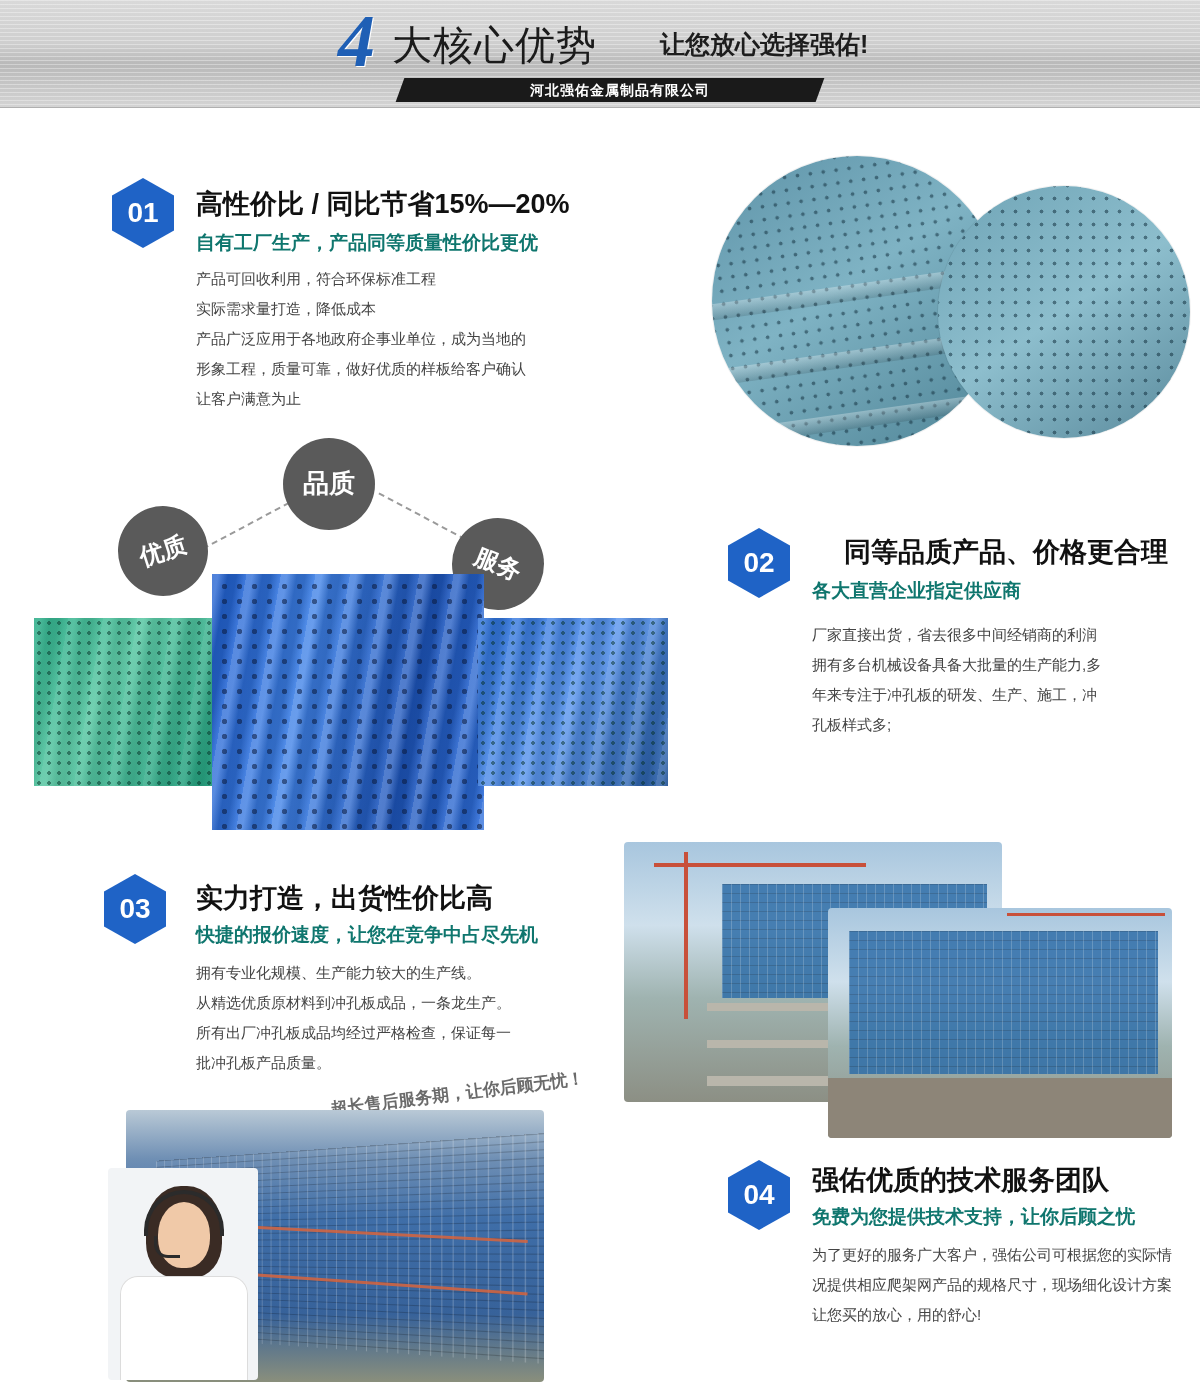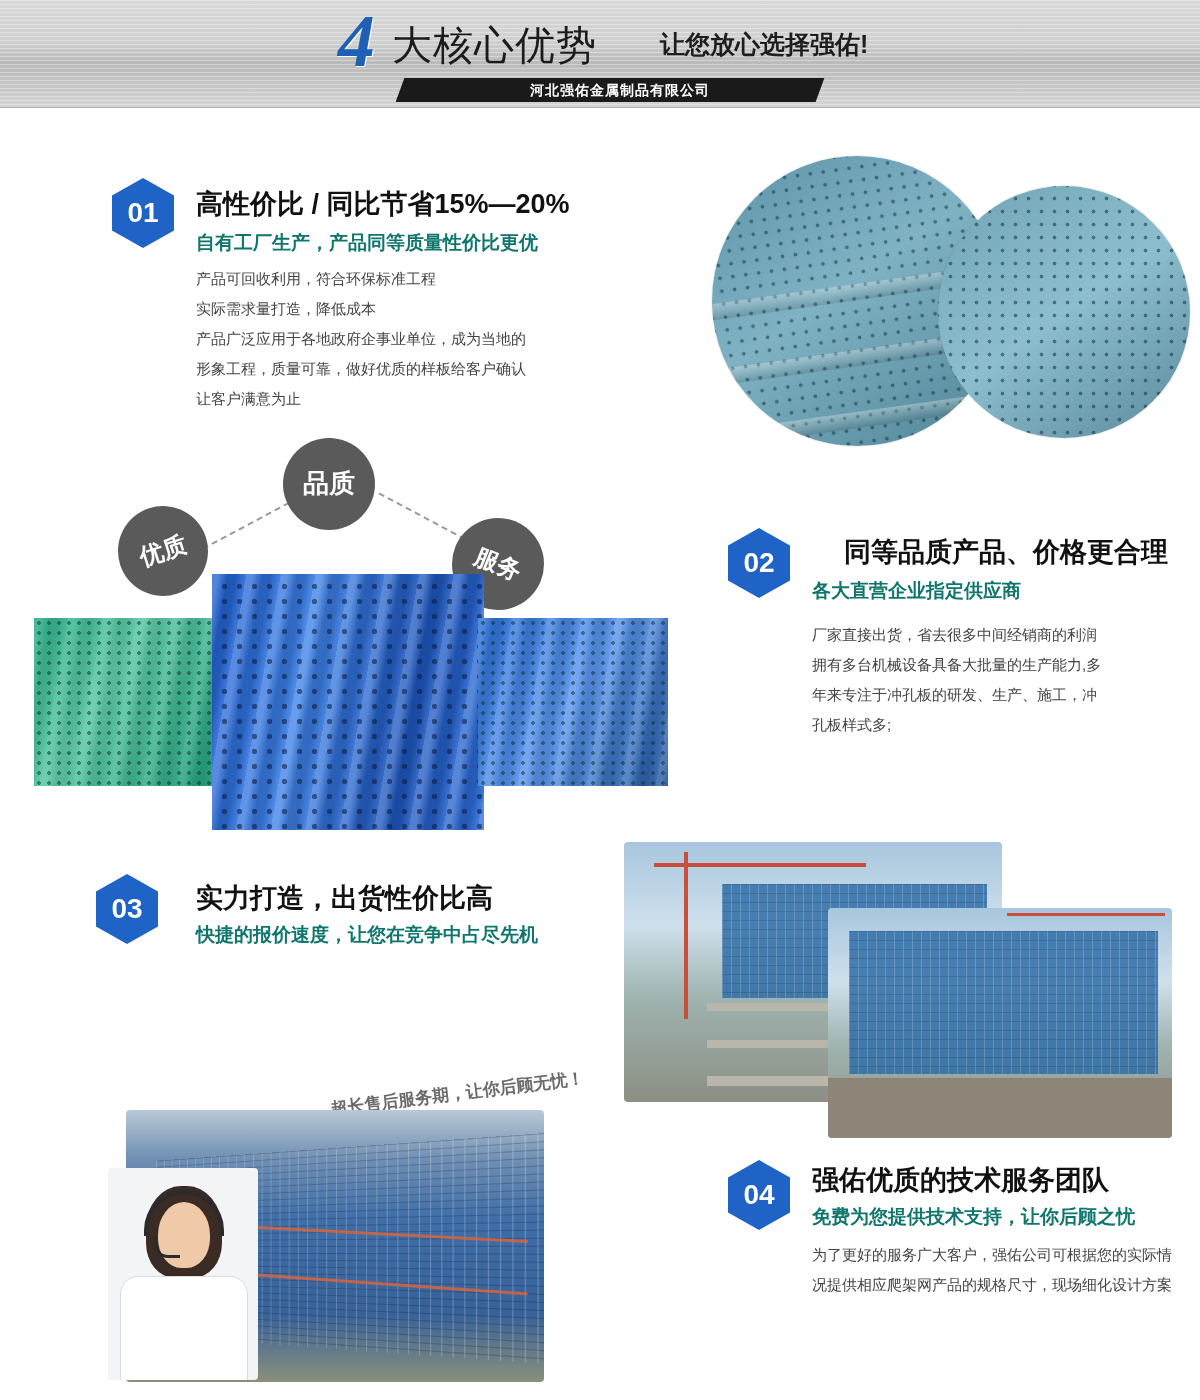--- a/index.html
+++ b/index.html
@@ -285,23 +285,29 @@
   <div class="hex" style="left:728px; top:528px;">02</div>
   <div class="h1-title" style="left:812px; top:534px;margin-left:32px;">同等品质产品、价格更合理</div>
   <div class="h2-title" style="left:812px; top:578px;">各大直营企业指定供应商</div>
   <div class="body-text" style="left:812px; top:620px;">
     <div>厂家直接出货，省去很多中间经销商的利润</div>
     <div>拥有多台机械设备具备大批量的生产能力,多</div>
     <div>年来专注于冲孔板的研发、生产、施工，冲</div>
     <div>孔板样式多;</div>
   </div>
 
-  <div class="hex" style="left:96px; top:874px;">03</div>
+  <div class="hex" style="left:104px; top:874px;">03</div>
   <div class="h1-title" style="left:196px; top:880px;">实力打造，出货性价比高</div>
   <div class="h2-title" style="left:196px; top:922px;">快捷的报价速度，让您在竞争中占尽先机</div>
+  <div class="body-text" style="left:196px; top:958px;">
+    <div>拥有专业化规模、生产能力较大的生产线。</div>
+    <div>从精选优质原材料到冲孔板成品，一条龙生产。</div>
+    <div>所有出厂冲孔板成品均经过严格检查，保证每一</div>
+    <div>批冲孔板产品质量。</div>
+  </div>
 
   <div class="photo ph-site" style="left:624px; top:842px; width:378px; height:260px; border-radius:4px;">
     <div class="sky-mesh" style="left:26%; top:16%; width:70%; height:44%;"></div>
     <div class="crane" style="left:16%; top:4%; width:4px; height:64%;"></div>
     <div class="crane" style="left:8%; top:8%; width:56%; height:4px;"></div>
     <div class="slab" style="left:22%; top:62%; width:74%; height:8px;"></div>
     <div class="slab" style="left:22%; top:76%; width:74%; height:8px;"></div>
     <div class="slab" style="left:22%; top:90%; width:74%; height:10px;"></div>
   </div>
 
@@ -327,15 +333,16 @@
     <div class="op-mic"></div>
     <div class="op-body"></div>
   </div>
 
   <div class="hex" style="left:728px; top:1160px;">04</div>
   <div class="h1-title" style="left:812px; top:1162px;">强佑优质的技术服务团队</div>
   <div class="h2-title" style="left:812px; top:1204px;">免费为您提供技术支持，让你后顾之忧</div>
   <div class="body-text" style="left:812px; top:1240px;">
     <div>为了更好的服务广大客户，强佑公司可根据您的实际情</div>
     <div>况提供相应爬架网产品的规格尺寸，现场细化设计方案</div>
+    <div>让您买的放心，用的舒心!</div>
   </div>
 
 </div>
 
 </body></html>

